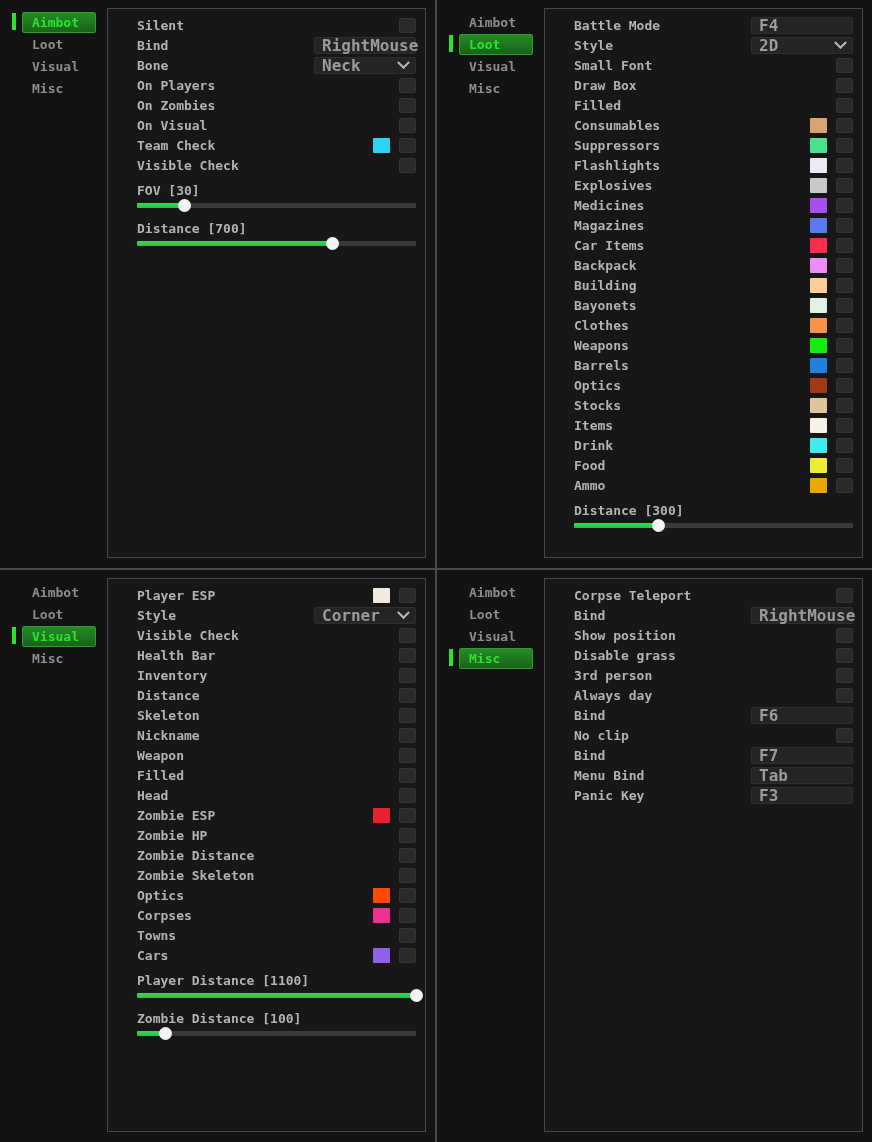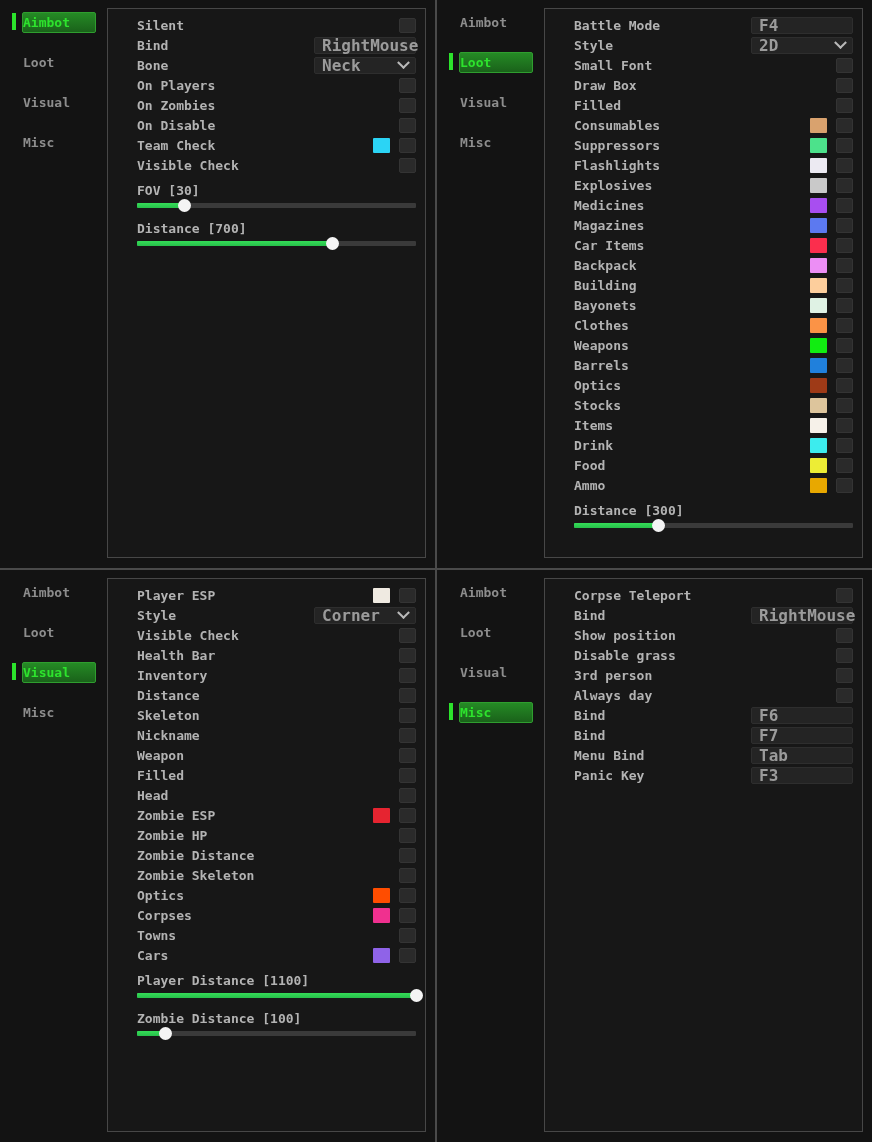--- a/index.html
+++ b/index.html
@@ -4,22 +4,22 @@
 <style>
   html,body{margin:0;padding:0;background:#131313;}
   body{width:872px;height:1142px;font-family:"DejaVu Sans Mono",monospace;font-weight:bold;
        -webkit-font-smoothing:none;overflow:hidden;}
   .grid{display:grid;grid-template-columns:435px 435px;grid-template-rows:568px 572px;
         gap:2px;background:#4a4a4a;width:872px;height:1142px;}
   .quad{background:#131313;position:relative;overflow:hidden;}
 
   
   .sidebar{position:absolute;left:0;top:12px;width:104px;}
-  .tab{position:relative;margin:0 8px 19px 22px;height:19px;display:flex;align-items:center;
-       border:1px solid transparent;border-radius:2px;cursor:pointer;}
+  .tab{position:relative;margin:0 8px 1px 22px;height:19px;display:flex;align-items:center;
+       padding-left:9px;border:1px solid transparent;border-radius:2px;cursor:pointer;}
   .tab-label{font-size:13px;color:#8d8d8d;letter-spacing:0px;}
   .tab.active{background:linear-gradient(#258a25,#1a621a);border-color:#2f9e2f;}
   .tab.active .tab-label{color:#2de32d;}
   .tab.active::before{content:"";position:absolute;left:-11px;top:0px;width:4px;height:17px;
        background:#2ce32c;}
 
   
   .content{position:absolute;left:107px;right:9px;top:8px;bottom:10px;
            border:1px solid #474747;background:#171717;padding-left:20px;}
   .rows{padding:6px 9px 0 9px;}
@@ -88,21 +88,21 @@
   </div>
           <div class="row">
     <span class="lbl">On Players</span>
     <span class="checkbox"></span>
   </div>
           <div class="row">
     <span class="lbl">On Zombies</span>
     <span class="checkbox"></span>
   </div>
           <div class="row">
-    <span class="lbl">On Disable</span>
+    <span class="lbl">On Visual</span>
     <span class="checkbox"></span>
   </div>
           <div class="row">
     <span class="lbl">Team Check</span>
     <span class="right">
       <span class="swatch" style="background: rgb(43, 212, 245);"></span>
       <span class="checkbox"></span>
     </span>
   </div>
           <div class="row">
@@ -488,20 +488,24 @@
     <span class="lbl">Always day</span>
     <span class="checkbox"></span>
   </div>
           <div class="row">
     <span class="lbl">Bind</span>
     <span class="inputbox">
       <span class="val">F6</span>
     </span>
   </div>
           <div class="row">
+    <span class="lbl">No clip</span>
+    <span class="checkbox"></span>
+  </div>
+          <div class="row">
     <span class="lbl">Bind</span>
     <span class="inputbox">
       <span class="val">F7</span>
     </span>
   </div>
           <div class="row">
     <span class="lbl">Menu Bind</span>
     <span class="inputbox">
       <span class="val">Tab</span>
     </span>

